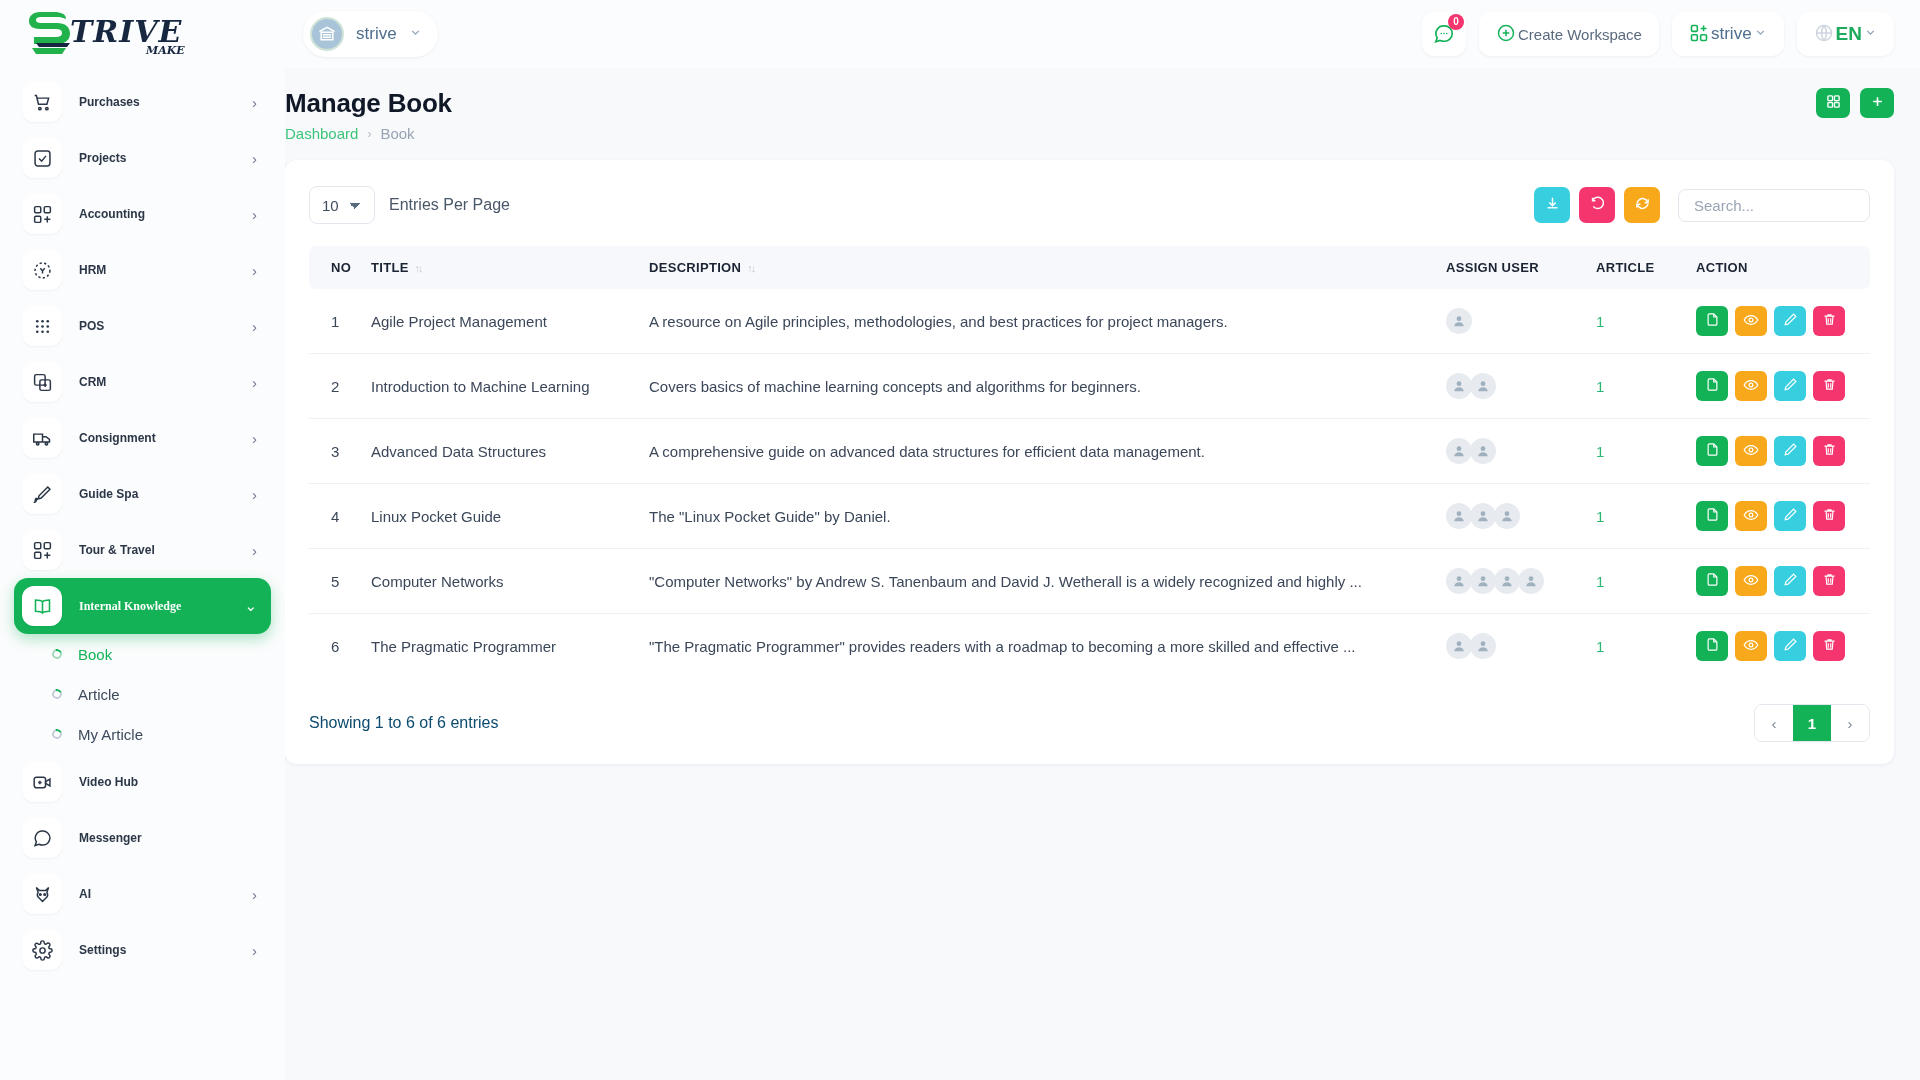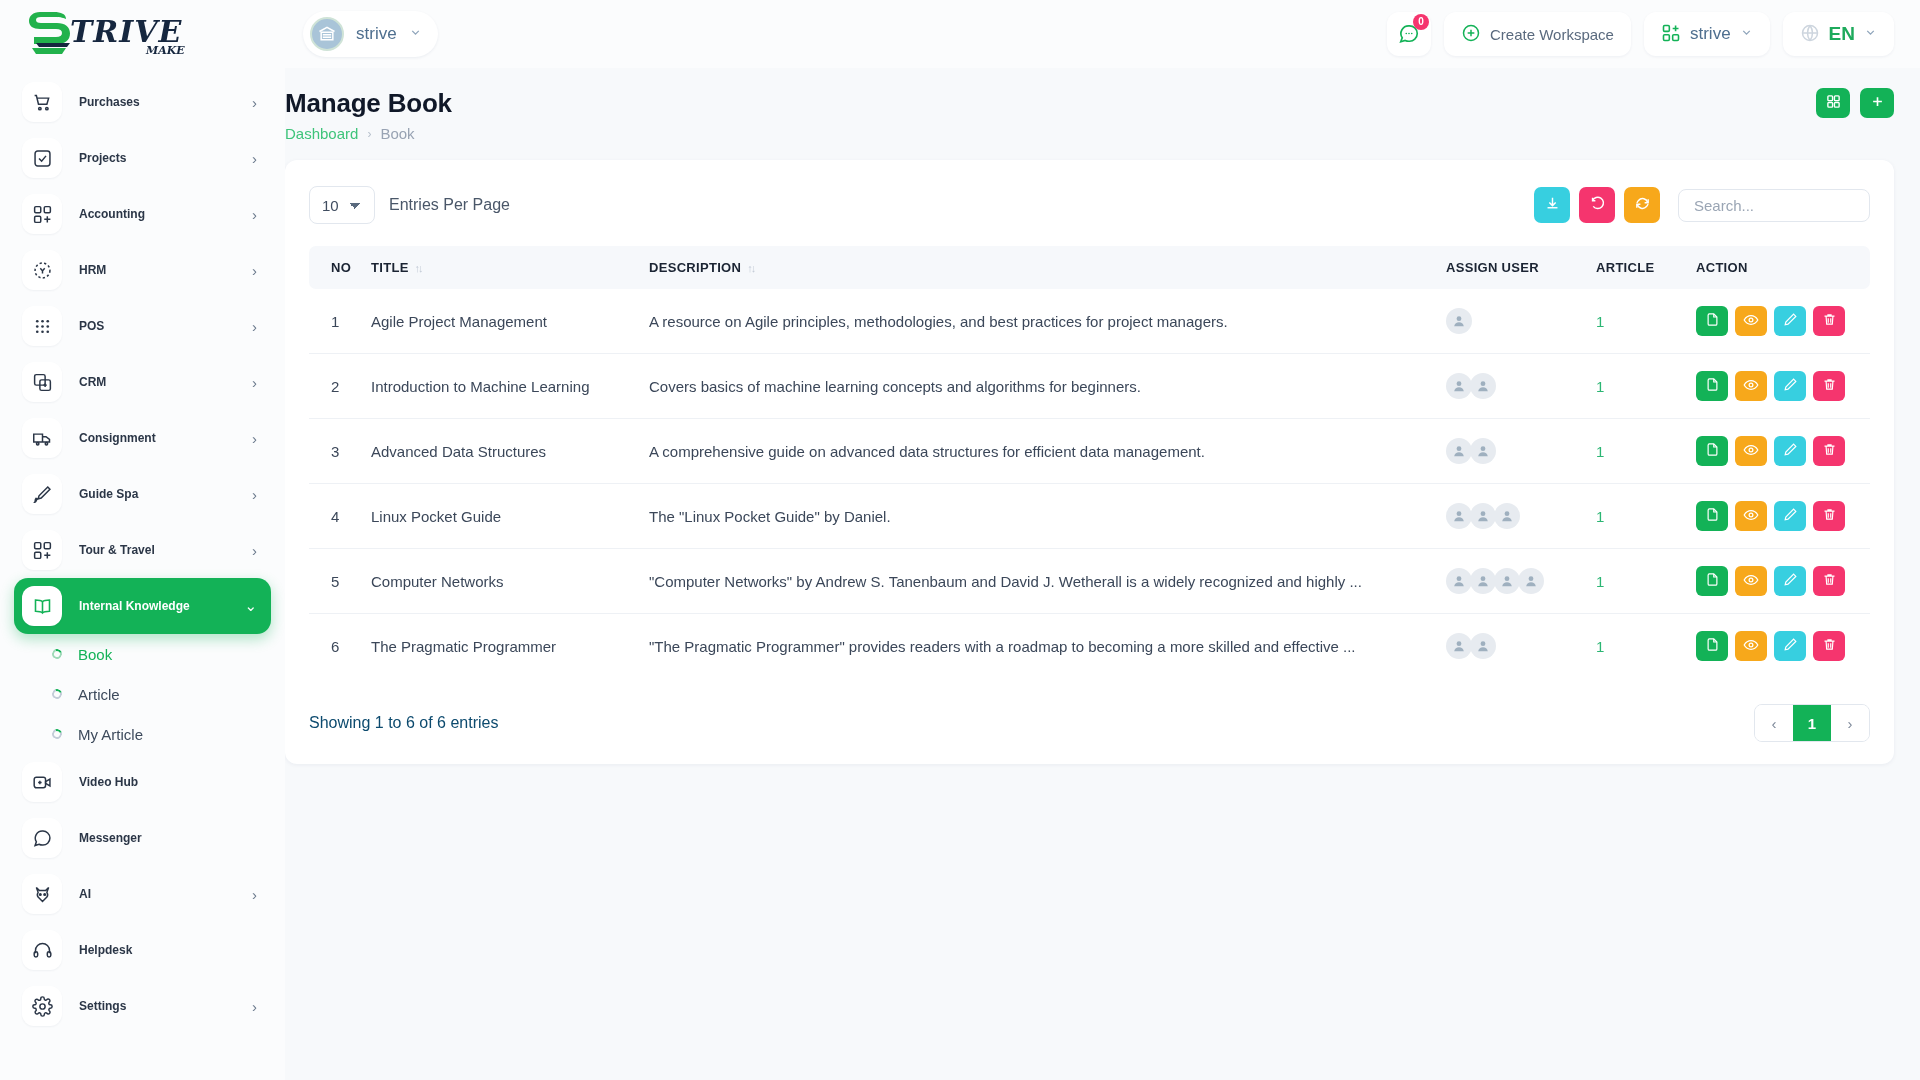--- a/index.html
+++ b/index.html
@@ -59,21 +59,21 @@
   .badge {
     position: absolute; top: 2px; right: 2px;
     background: #f5356e; color: #fff;
     font-size: 10px; line-height: 1;
     min-width: 16px; height: 16px; border-radius: 9px;
     display: flex; align-items: center; justify-content: center;
     padding: 0 4px; font-weight: 600;
   }
   .pill-btn {
     background: #fff; border-radius: 12px; height: 44px;
-    display: flex; align-items: center; gap: 9px;
+    display: flex; align-items: center; gap: 2px;
     padding: 0 17px; font-size: 15px; color: #5a6a7e;
     box-shadow: 0 1px 3px rgba(20,40,80,.06);
     white-space: nowrap; cursor: pointer;
   }
   .pill-btn .wsname { color: #4f6f8f; font-size: 17px; }
   .pill-btn .lang { color: #1eaa5c; font-size: 19px; font-weight: 600; }
 
   
   .shell { flex: 1; display: flex; min-height: 0; }
 
@@ -100,21 +100,21 @@
   }
   .nav-label {
     margin-left: 17px; font-size: 12px; color: #2b3647; font-weight: 600;
     flex: 1; white-space: nowrap;
   }
   .nav-arrow { color: #6b7a8d; font-size: 15px; }
   .nav-item.active {
     background: #13b257;
     box-shadow: 0 5px 14px rgba(19,178,87,.33);
   }
-  .nav-item.active .nav-label { color: #fff; }
+  .nav-item.active .nav-label { color: #fff; font-family: Liberation Serif, serif; }
   .nav-item.active .nav-arrow { color: #fff; }
   .sub-item {
     display: flex; align-items: center;
     height: 40px; padding-left: 38px; cursor: pointer;
     margin: 0;
   }
   .sub-dot {
     width: 10px; height: 10px; border-radius: 50%;
     border: 2px solid #c3ccd8; border-top-color: #13b257;
     flex: 0 0 10px; transform: rotate(25deg);
@@ -494,30 +494,20 @@
         <svg width="21" height="21" viewBox="0 0 24 24" fill="none" stroke="#2b3647" stroke-width="1.7">
             <path d="M5 4l2 5.5c-1 1.5-1 4 0 5.5l5 5 5-5c1-1.5 1-4 0-5.5L19 4l-3.5 3.5h-7z"></path>
             <circle cx="9.5" cy="12" r=".9" fill="#2b3647"></circle>
             <circle cx="14.5" cy="12" r=".9" fill="#2b3647"></circle>
           </svg>
       </span>
       <span class="nav-label">AI</span>
       <span class="nav-arrow">›</span>
     </div>
 
-    <div class="nav-item">
-      <span class="nav-ico">
-        <svg width="21" height="21" viewBox="0 0 24 24" fill="none" stroke="#2b3647" stroke-width="1.7">
-            <path d="M4 15v-3a8 8 0 0 1 16 0v3"></path>
-            <rect x="2.5" y="13.5" width="4" height="6" rx="2"></rect>
-            <rect x="17.5" y="13.5" width="4" height="6" rx="2"></rect>
-          </svg>
-      </span>
-      <span class="nav-label">Helpdesk</span>
-    </div>
 
     <div class="nav-item">
       <span class="nav-ico">
         <svg width="21" height="21" viewBox="0 0 24 24" fill="none" stroke="#2b3647" stroke-width="1.7">
             <circle cx="12" cy="12" r="3"></circle>
             <path d="M19.4 15a1.6 1.6 0 0 0 .3 1.8l.1.1a2 2 0 1 1-2.8 2.8l-.1-.1a1.6 1.6 0 0 0-1.8-.3 1.6 1.6 0 0 0-1 1.5V21a2 2 0 0 1-4 0v-.1a1.6 1.6 0 0 0-1-1.5 1.6 1.6 0 0 0-1.8.3l-.1.1a2 2 0 1 1-2.8-2.8l.1-.1a1.6 1.6 0 0 0 .3-1.8 1.6 1.6 0 0 0-1.5-1H3a2 2 0 0 1 0-4h.1a1.6 1.6 0 0 0 1.5-1 1.6 1.6 0 0 0-.3-1.8l-.1-.1a2 2 0 1 1 2.8-2.8l.1.1a1.6 1.6 0 0 0 1.8.3H9a1.6 1.6 0 0 0 1-1.5V3a2 2 0 0 1 4 0v.1a1.6 1.6 0 0 0 1 1.5 1.6 1.6 0 0 0 1.8-.3l.1-.1a2 2 0 1 1 2.8 2.8l-.1.1a1.6 1.6 0 0 0-.3 1.8V9a1.6 1.6 0 0 0 1.5 1H21a2 2 0 0 1 0 4h-.1a1.6 1.6 0 0 0-1.5 1z"></path>
           </svg>
       </span>
       <span class="nav-label">Settings</span>
       <span class="nav-arrow">›</span>

